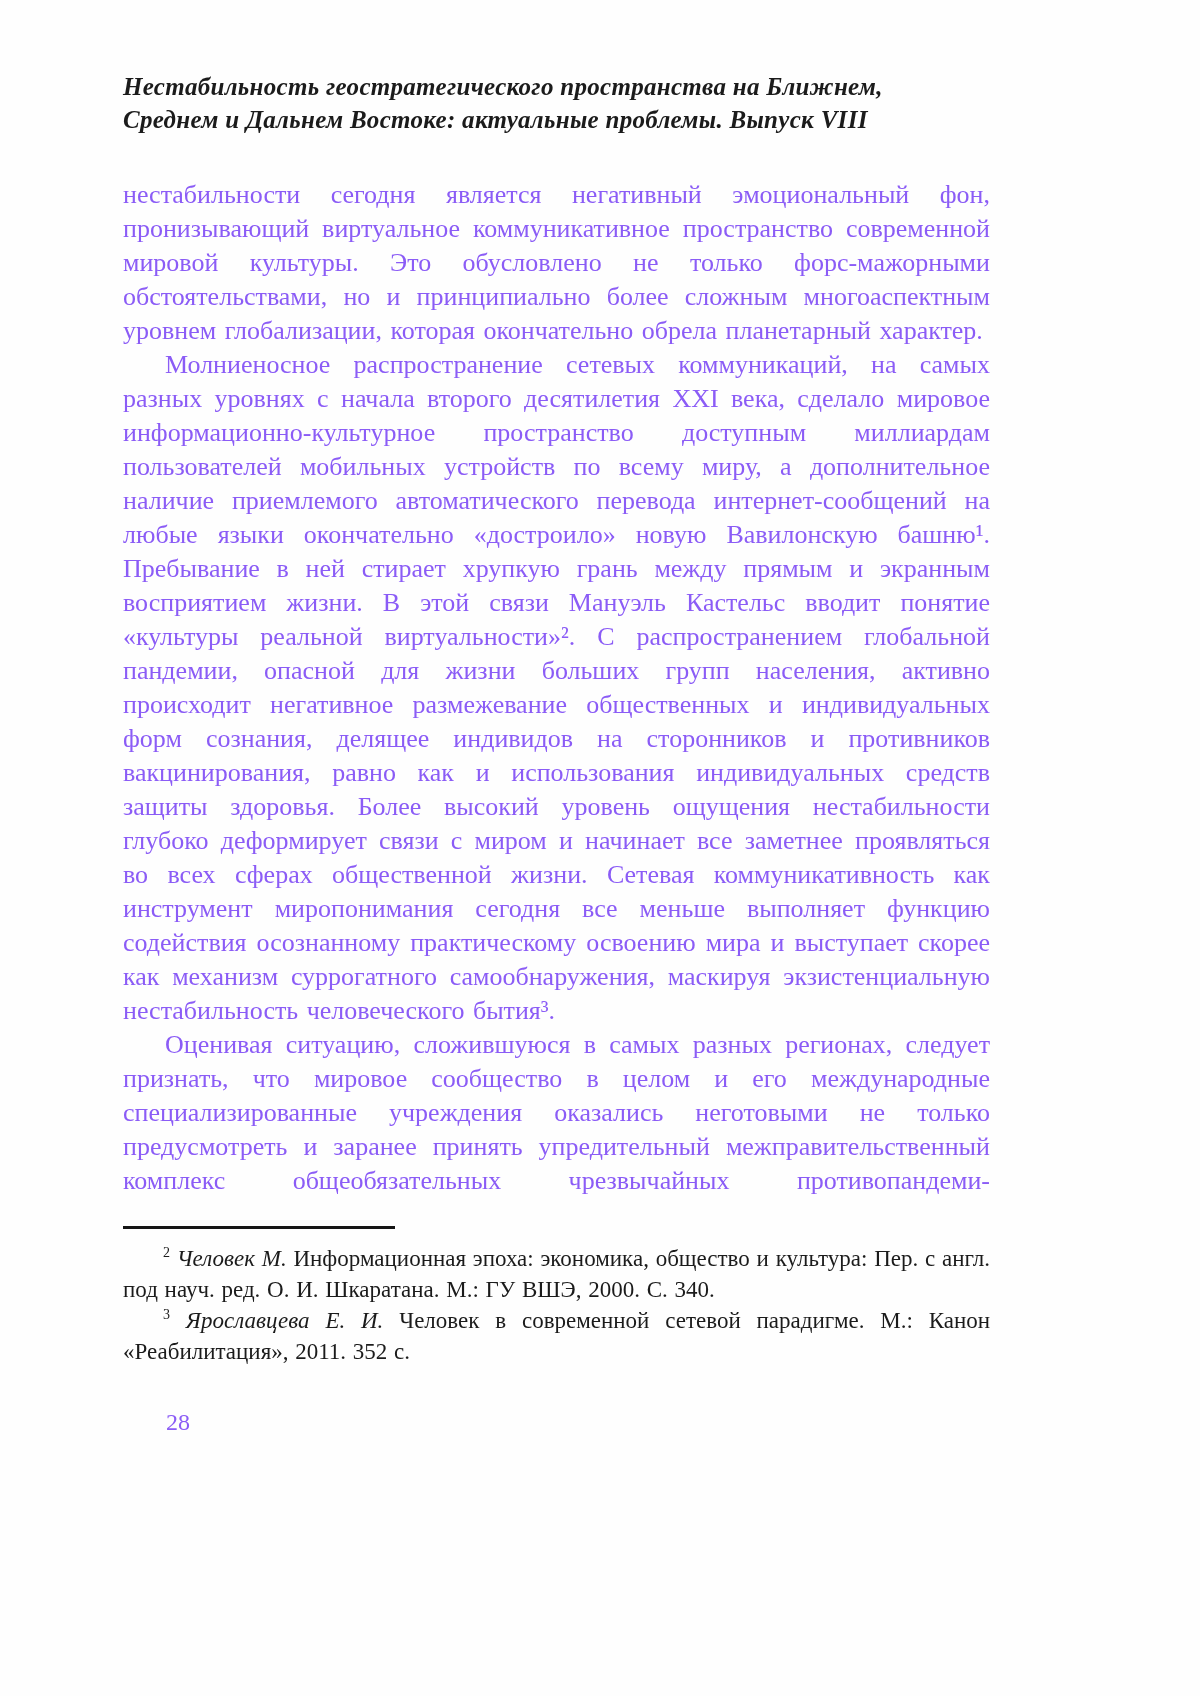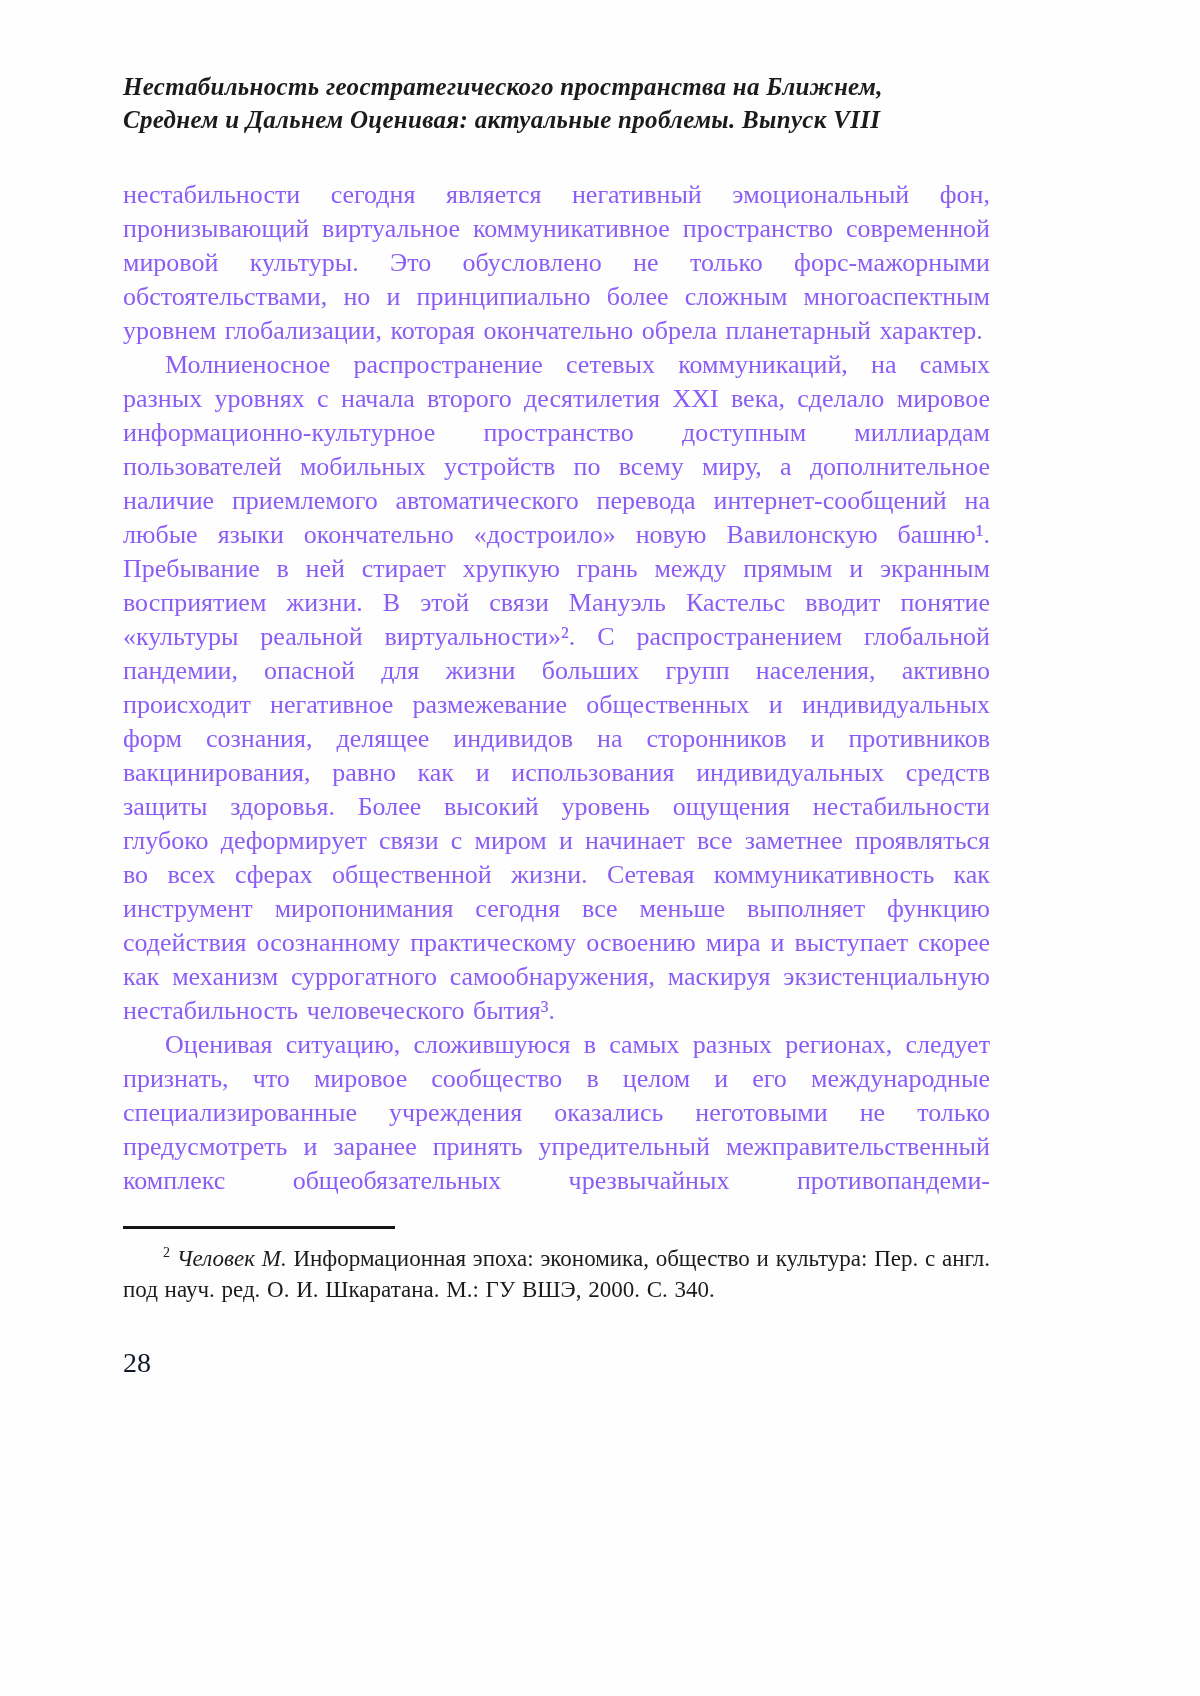--- a/index.html
+++ b/index.html
@@ -54,45 +54,51 @@
     color: #1b1b1b;
   }
   .fn-marker {
     font-size: 14px;
     vertical-align: super;
     line-height: 0;
   }
   .fn-author { font-style: italic; }
   .page-number {
     margin-top: 42px;
-    font-size: 28px;
-    color: #0f172a;
+    font-size: 24px;
+    color: #8b5cf6;
+    margin-left: 43px;
   }
 </style>
 </head>
 <body>
 
 <div class="page">
 
   <header class="running-header">
     <div>Нестабильность геостратегического пространства на Ближнем,</div>
-    <div>Среднем и Дальнем Оценивая: актуальные проблемы. Выпуск VIII</div>
+    <div>Среднем и Дальнем Востоке: актуальные проблемы. Выпуск VIII</div>
   </header>
 
   <main class="body-text">
     <p class="para no-indent">нестабильности сегодня является негативный эмоциональный фон, пронизывающий виртуальное коммуникативное пространство современной мировой культуры. Это обусловлено не только форс-мажорными обстоятельствами, но и принципиально более сложным многоаспектным уровнем глобализации, которая окончательно обрела планетарный характер.</p>
     <p class="para">Молниеносное распространение сетевых коммуникаций, на самых разных уровнях с начала второго десятилетия XXI века, сделало мировое информационно-культурное пространство доступным миллиардам пользователей мобильных устройств по всему миру, а дополнительное наличие приемлемого автоматического перевода интернет-сообщений на любые языки окончательно «достроило» новую Вавилонскую башню¹. Пребывание в ней стирает хрупкую грань между прямым и экранным восприятием жизни. В этой связи Мануэль Кастельс вводит понятие «культуры реальной виртуальности»². С распространением глобальной пандемии, опасной для жизни больших групп населения, активно происходит негативное размежевание общественных и индивидуальных форм сознания, делящее индивидов на сторонников и противников вакцинирования, равно как и использования индивидуальных средств защиты здоровья. Более высокий уровень ощущения нестабильности глубоко деформирует связи с миром и начинает все заметнее проявляться во всех сферах общественной жизни. Сетевая коммуникативность как инструмент миропонимания сегодня все меньше выполняет функцию содействия осознанному практическому освоению мира и выступает скорее как механизм суррогатного самообнаружения, маскируя экзистенциальную нестабильность человеческого бытия³.</p>
     <p class="para continues">Оценивая ситуацию, сложившуюся в самых разных регионах, следует признать, что мировое сообщество в целом и его международные специализированные учреждения оказались неготовыми не только предусмотреть и заранее принять упредительный межправительственный комплекс общеобязательных чрезвычайных противопандеми-</p>
   </main>
 
   <div class="footnote-rule"></div>
 
   <section class="footnotes">
     <p class="footnote">
       <sup class="fn-marker">2</sup>
       <span class="fn-author">Человек М.</span>
       <span class="fn-text">Информационная эпоха: экономика, общество и культура: Пер. с англ. под науч. ред. О. И. Шкаратана. М.: ГУ ВШЭ, 2000. С. 340.</span>
     </p>
+    <p class="footnote">
+      <sup class="fn-marker">3</sup>
+      <span class="fn-author">Ярославцева Е. И.</span>
+      <span class="fn-text">Человек в современной сетевой парадигме. М.: Канон «Реабилитация», 2011. 352 с.</span>
+    </p>
   </section>
 
   <div class="page-number">28</div>
 
 </div>
 
 </body></html>

